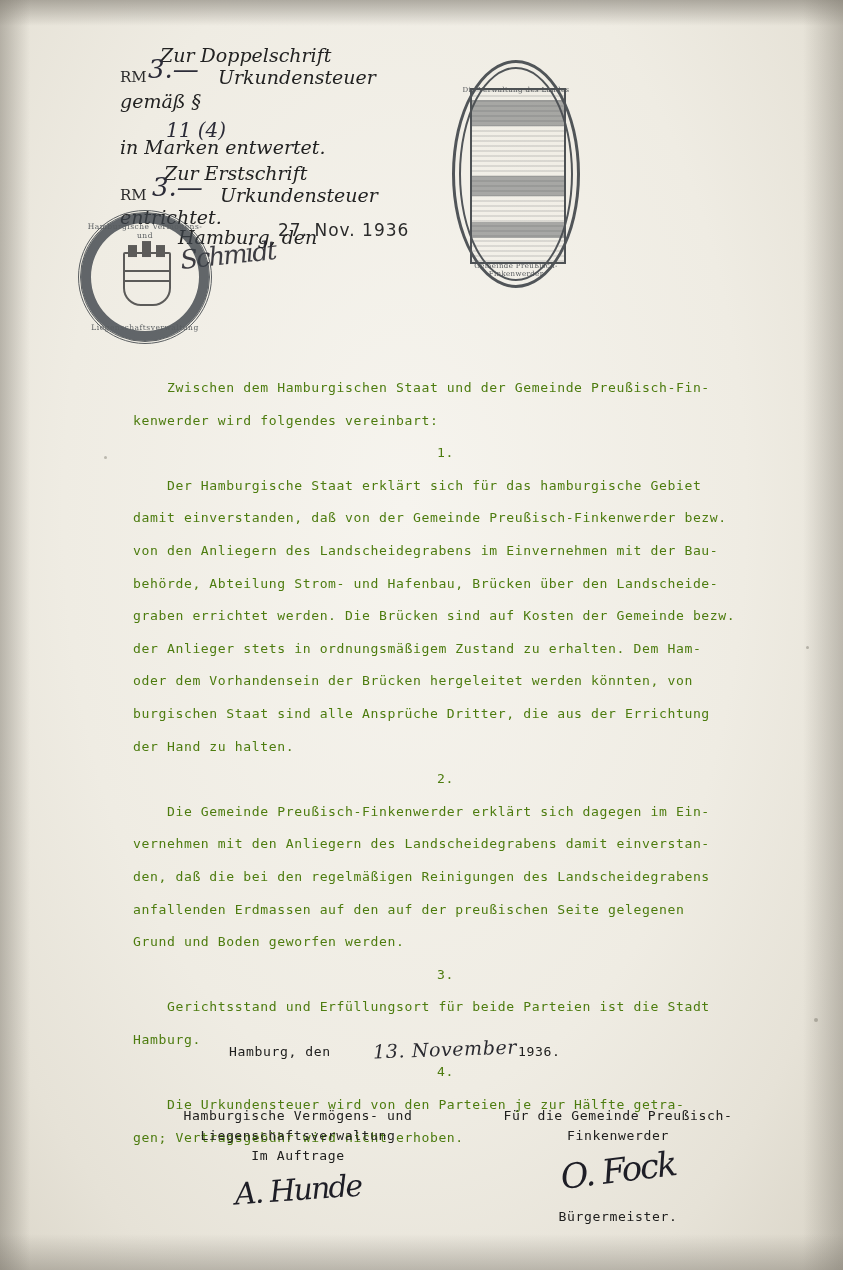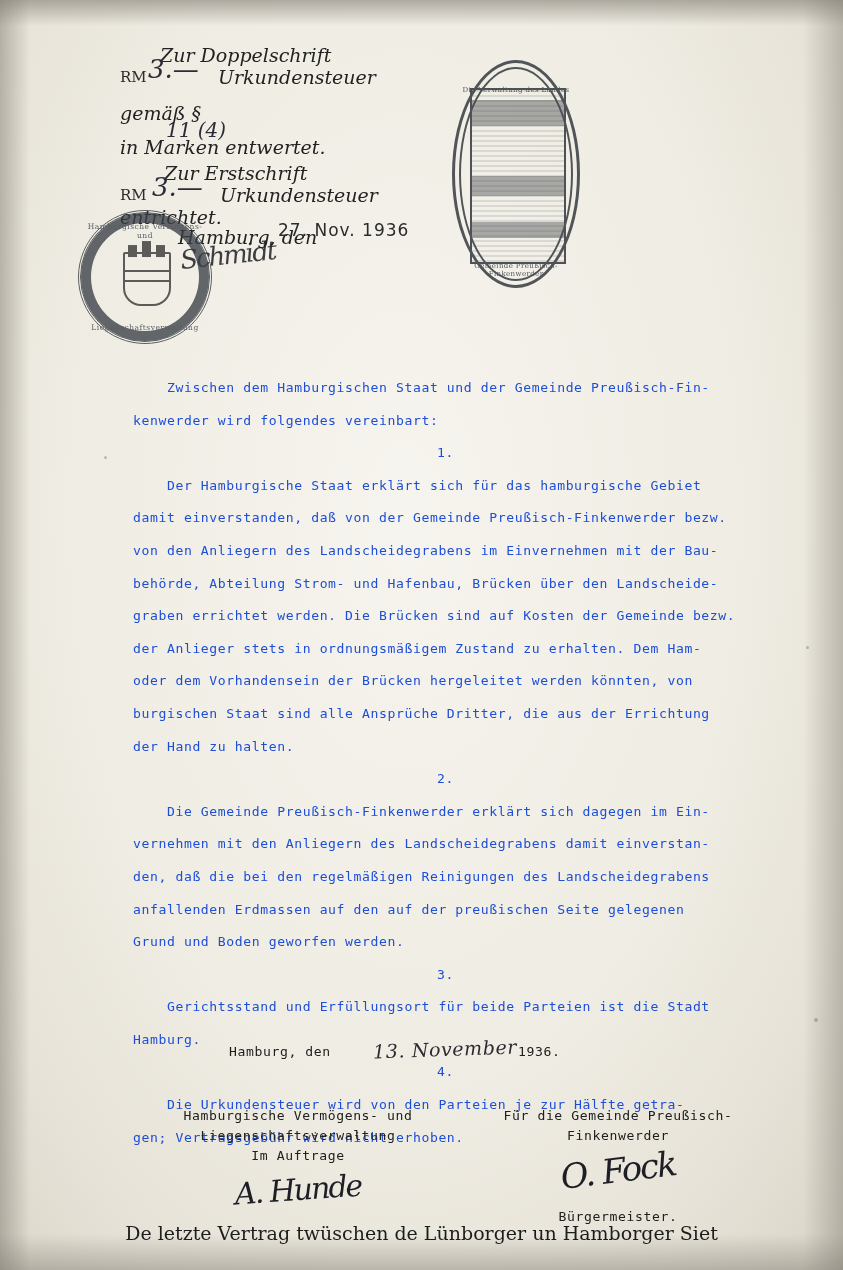--- a/index.html
+++ b/index.html
@@ -162,21 +162,21 @@
 
   
   .body-text {
     position: absolute;
     left: 133px;
     top: 372px;
     width: 625px;
     font-family: "DejaVu Sans Mono", monospace;
     font-size: 13.1px;
     line-height: 32.6px;
-    color: #1d4ed8;
+    color: #4d7c0f;
     letter-spacing: 0.6px;
   }
   .body-text p {
     margin: 0;
     white-space: pre;
   }
   .center-num {
     margin: 0;
     text-align: center;
     white-space: pre;
@@ -246,21 +246,21 @@
   <div class="edge-shadow-right"></div>
   <div class="edge-shadow-bottom"></div>
 
   <div class="stamp-block">
     <div class="row hand" style="left:40px; top:0;">Zur Doppelschrift</div>
 
     <div class="row rm" style="left:0; top:24px;">RM</div>
     <div class="row hand-num ink-blue" style="left:28px; top:12px;">3.—</div>
     <div class="row hand" style="left:98px; top:22px;">Urkundensteuer</div>
 
-    <div class="row hand" style="left:0; top:46px;margin-top:12px;">gemäß §</div>
+    <div class="row hand" style="left:0; top:46px;">gemäß §</div>
     <div class="row hand-small ink-blue" style="left:46px; top:38px;">11 (4)</div>
 
     <div class="row hand" style="left:0; top:92px;">in Marken entwertet.</div>
 
     <div class="row hand" style="left:44px; top:118px;">Zur Erstschrift</div>
 
     <div class="row rm" style="left:0; top:142px;">RM</div>
     <div class="row hand-num ink-blue" style="left:32px; top:130px;">3.—</div>
     <div class="row hand" style="left:100px; top:140px;">Urkundensteuer</div>
 
@@ -347,18 +347,17 @@
       <div class="sig-right">
         <span>Für die Gemeinde Preußisch-
 Finkenwerder</span>
         <div class="sig-scrawl" style="margin-top:14px; transform: rotate(-7deg); font-size:34px;">O. Fock</div>
       </div>
 
       <div class="buergermeister">Bürgermeister.</div>
     </div>
   </div>
 
-  <div class="caption">De letzte Vertrag twüschen de Lünborger un Hamborger Siet</div>
 
   <div class="speck" style="left:104px; top:456px; width:3px; height:3px;"></div>
   <div class="speck" style="left:806px; top:646px; width:3px; height:3px;"></div>
   <div class="speck" style="left:814px; top:1018px; width:4px; height:4px;"></div>
 </div>
 
 </body></html>

